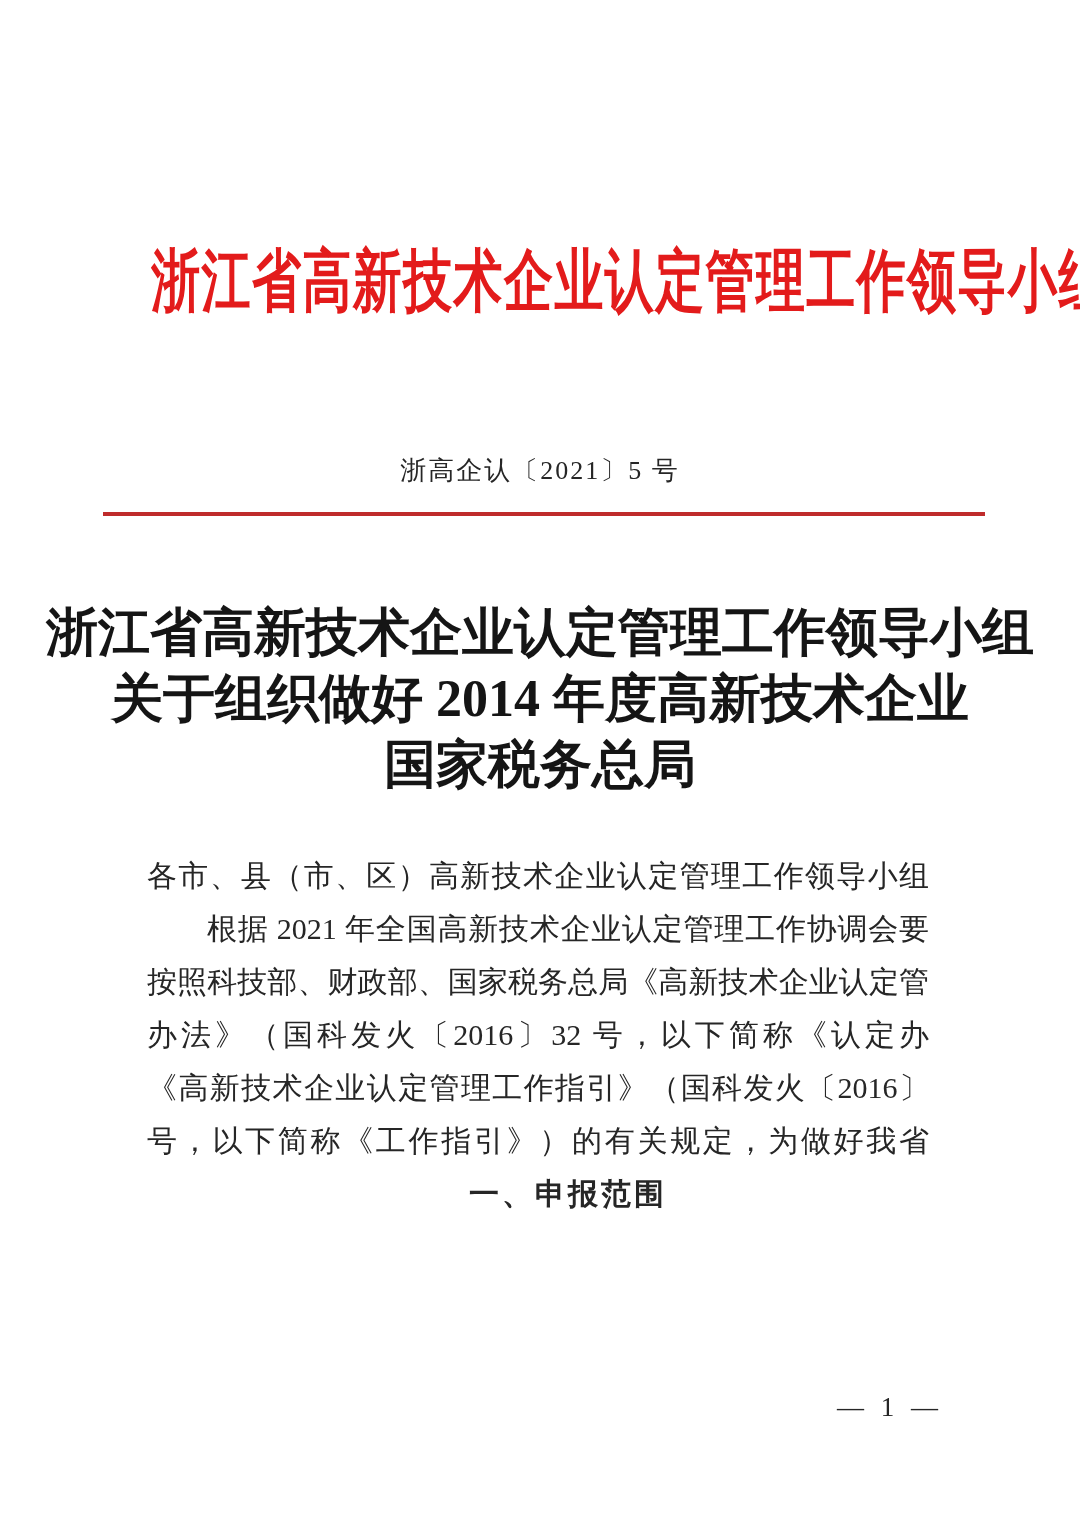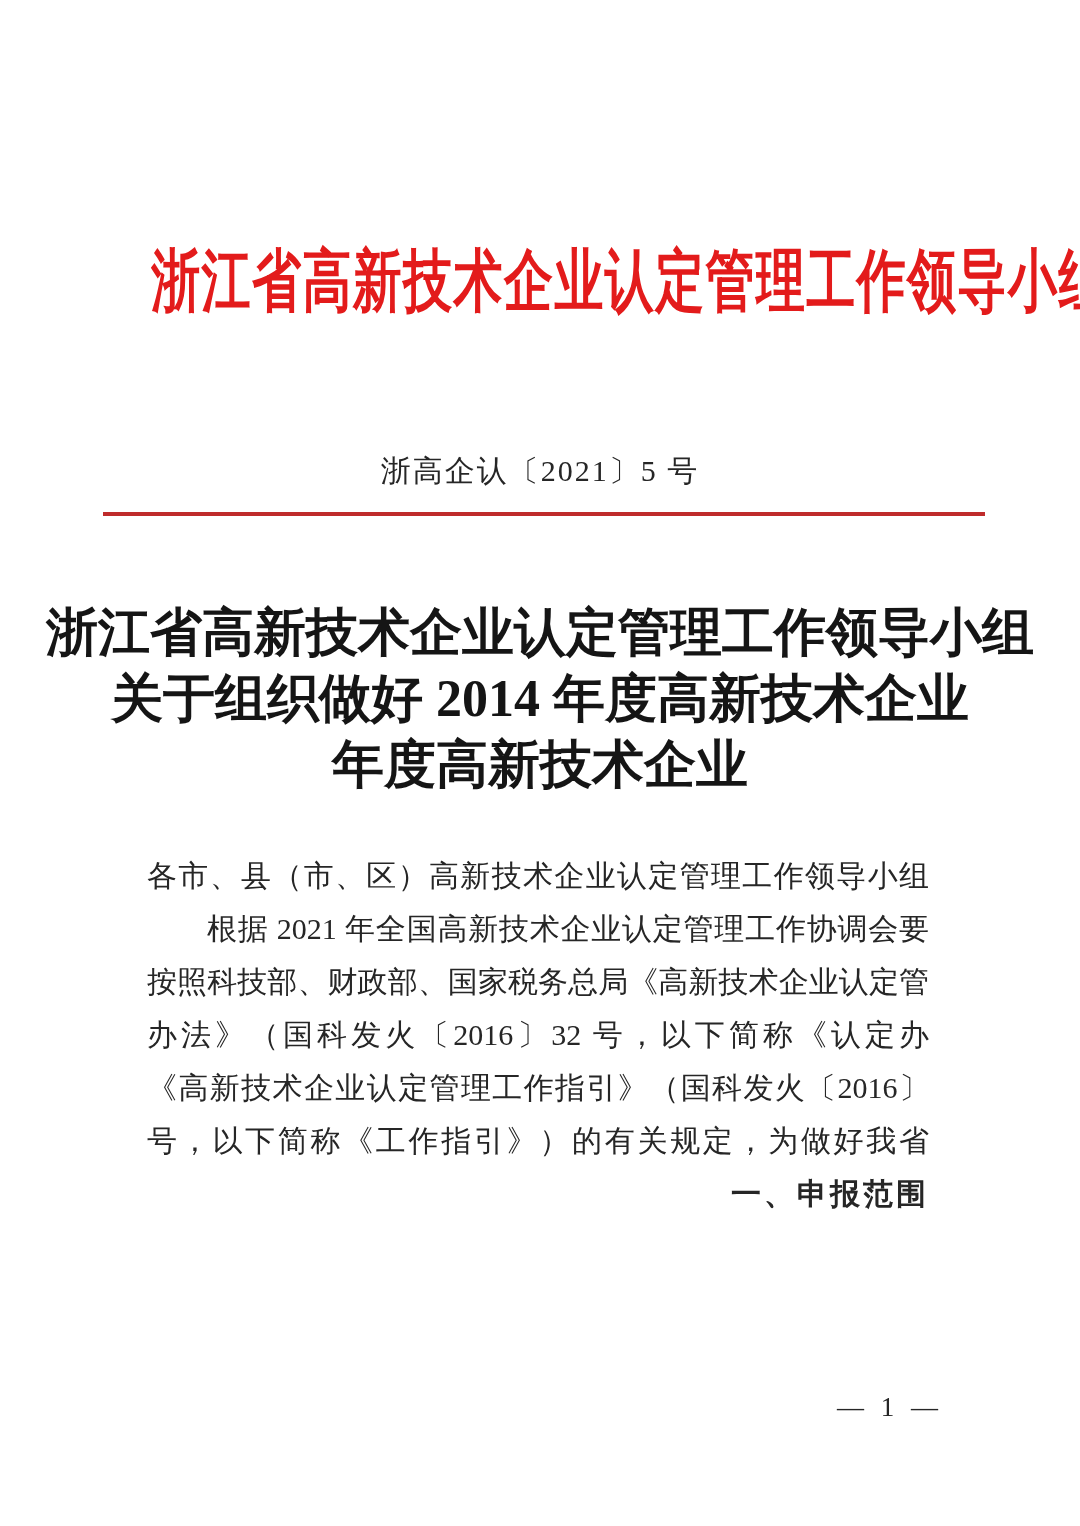--- a/index.html
+++ b/index.html
@@ -24,21 +24,21 @@
     color: var(--header-red, #e31b1b);
     transform: scaleX(0.72);
     transform-origin: 50% 50%;
     white-space: nowrap;
     letter-spacing: 2px;
   }
   .doc-number {
     position: absolute;
     top: 448px; left: 0; width: 1080px;
     text-align: center;
-    font-size: 30px;
+    font-size: 26px;
     line-height: 46px;
     color: var(--body-ink, #262626);
     letter-spacing: 2px;
   }
   .red-line {
     position: absolute;
     top: 512px; left: 103px;
     width: 882px; height: 4px;
     background: var(--divider-red, #bf2b2b);
   }
@@ -59,21 +59,21 @@
     line-height: 53px;
     color: var(--body-ink, #262626);
   }
   .bline { height: 53px; text-align: justify; overflow: hidden; }
   .bline.j { text-align-last: justify; }
   .bline.indent { text-indent: 2em; }
   .bline.heading {
     font-family: "Liberation Sans", "DejaVu Sans", sans-serif;
     font-weight: 700;
     letter-spacing: 3px;
-    text-align: right;
+    text-align: center;
   }
   .page-number {
     position: absolute;
     top: 1390px; left: 835px;
     width: 110px;
     text-align: center;
     font-size: 27px;
     line-height: 34px;
     color: var(--body-ink, #262626);
     letter-spacing: 5px;
@@ -87,21 +87,21 @@
 
   <div class="red-header">浙江省高新技术企业认定管理工作领导小组文件</div>
 
   <div class="doc-number">浙高企认〔2021〕5 号</div>
 
   <div class="red-line"></div>
 
   <div class="notice-title">
     <div class="t-line">浙江省高新技术企业认定管理工作领导小组</div>
     <div class="t-line">关于组织做好 2014 年度高新技术企业</div>
-    <div class="t-line">年度高新技术企业</div>
+    <div class="t-line">国家税务总局</div>
   </div>
 
   <div class="body-text">
     <div class="bline j">各市、县（市、区）高新技术企业认定管理工作领导小组（不</div>
     <div class="bline j indent">根据 2021 年全国高新技术企业认定管理工作协调会要求，</div>
     <div class="bline j">按照科技部、财政部、国家税务总局《高新技术企业认定管理</div>
     <div class="bline j">办法》（国科发火〔2016〕32 号，以下简称《认定办法》）和</div>
     <div class="bline j">《高新技术企业认定管理工作指引》（国科发火〔2016〕195</div>
     <div class="bline j">号，以下简称《工作指引》）的有关规定，为做好我省 2021</div>
     <div class="bline heading indent">一、申报范围</div>

